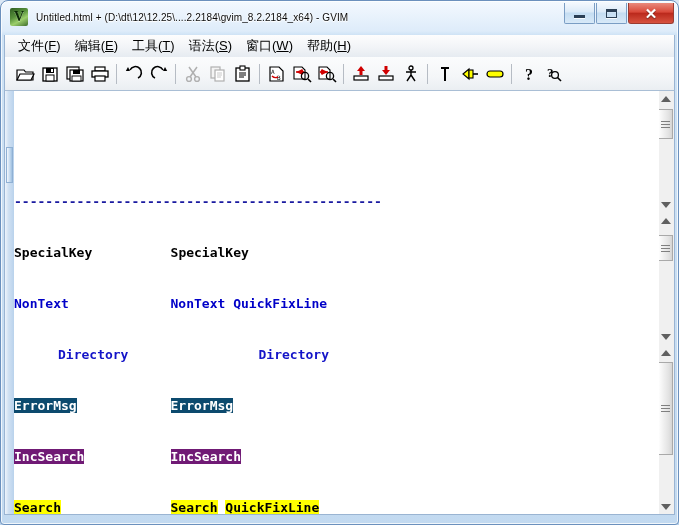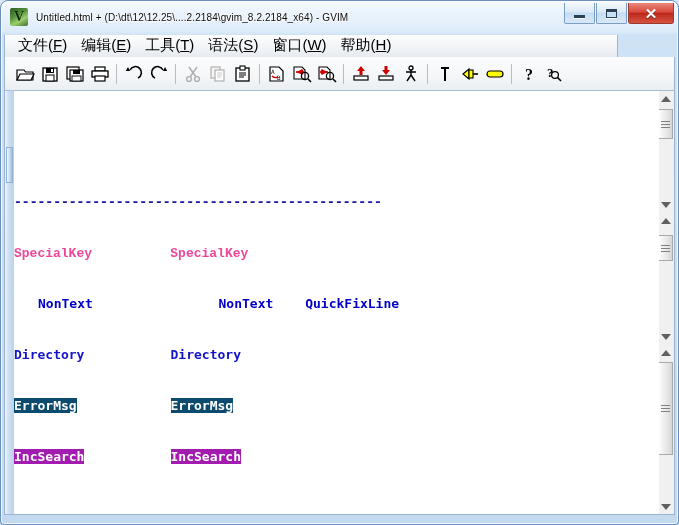--- a/index.html
+++ b/index.html
@@ -105,28 +105,28 @@
   }
   .wb .glyph-close {
     color: #ffffff; font-size: 15px; font-weight: bold;
     font-family: "Liberation Sans", sans-serif;
     line-height: 1; text-shadow: 0 1px 1px rgba(0,0,0,0.45);
   }
 
   
   .menubar {
     position: absolute;
-    left: 4px; top: 35px; width: 614px; height: 22px;
+    left: 4px; top: 35px; width: 671px; height: 22px;
     box-sizing: border-box;
     background: linear-gradient(to bottom, #fdfdfd 0%, #f2f4f7 55%, #e6ebf1 100%);
     border-left: 1px solid #9ab4d2;
     border-right: 1px solid #9ab4d2;
     display: flex; align-items: center;
     padding-left: 6px;
-    font-size: 15px; color: #000;
+    font-size: 13px; color: #000;
   }
   .menu-item {
     padding: 2px 7px 3px 7px;
     white-space: nowrap;
     cursor: default;
     font-family: "Liberation Sans", sans-serif;
   }
   .menu-item .acc { text-decoration: underline; }
 
   
@@ -216,25 +216,25 @@
     width: 645px; height: 424px;
     background: #ffffff;
     font-family: "DejaVu Sans Mono", monospace;
     font-size: 13px;
     line-height: 17px;
     overflow: hidden;
     white-space: pre;
   }
   .row { height: 17px; white-space: pre; overflow: hidden; }
 
-  .c-specialkey { color: #ec4899; font-weight: bold; font-family: Liberation Mono, monospace; }
-  .c-nontext    { color: #0000c8; font-weight: bold; padding-left: 24px; }
-  .c-directory  { color: #1414c8; font-weight: bold; }
+  .c-specialkey { color: #000000; font-weight: bold; }
+  .c-nontext    { color: #0000c8; font-weight: bold; }
+  .c-directory  { color: #1414c8; font-weight: bold; padding-left: 44px; }
   .c-errormsg   { color: #ffffff; background: #0c4a6e; font-weight: bold; }
-  .c-incsearch  { color: #ffffff; background: #a21caf; font-weight: bold; }
+  .c-incsearch  { color: #ffffff; background: #701a75; font-weight: bold; }
   .c-search     { color: #000000; background: #ffff00; font-weight: bold; }
   .c-quickfix   { color: #000000; background: #ffff00; font-weight: bold; }
   .c-dash       { color: #1a1aa0; font-weight: bold; }
   .c-normal     { color: #000000; }
 
   
   .ico { position: relative; width: 20px; height: 18px; }
   .ico svg { display: block; }
 </style>
 </head>
@@ -541,20 +541,21 @@
     <div class="textarea">
 
       
       <div>
         <div class="row"><span class="c-dash">-----------------------------------------------</span></div>
         <div class="row"><span class="c-specialkey">SpecialKey</span><span class="c-normal">          </span><span class="c-specialkey">SpecialKey</span></div>
         <div class="row"><span class="c-nontext">NonText</span><span class="c-normal">             </span><span class="c-nontext">NonText</span><span class="c-normal"> </span><span class="c-nontext">QuickFixLine</span></div>
         <div class="row"><span class="c-directory">Directory</span><span class="c-normal">           </span><span class="c-directory">Directory</span></div>
         <div class="row"><span class="c-errormsg">ErrorMsg</span><span class="c-normal">            </span><span class="c-errormsg">ErrorMsg</span></div>
         <div class="row"><span class="c-incsearch">IncSearch</span><span class="c-normal">           </span><span class="c-incsearch">IncSearch</span></div>
+        <div class="row"><span class="c-search">Search</span><span class="c-normal">              </span><span class="c-search">Search</span><span class="c-normal"> </span><span class="c-quickfix">QuickFixLine</span></div>
         
       </div>
 
       
       
 
       
       
 
     </div>

